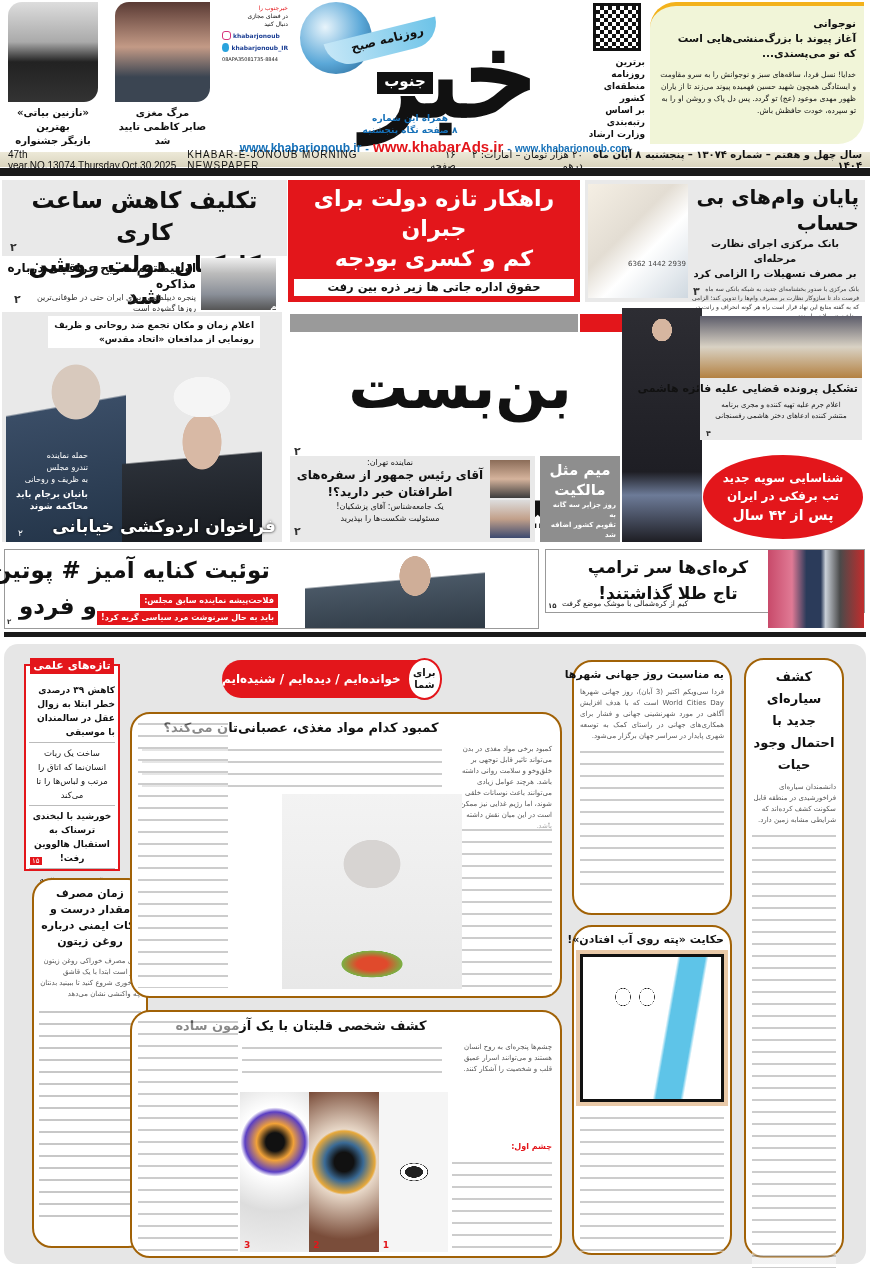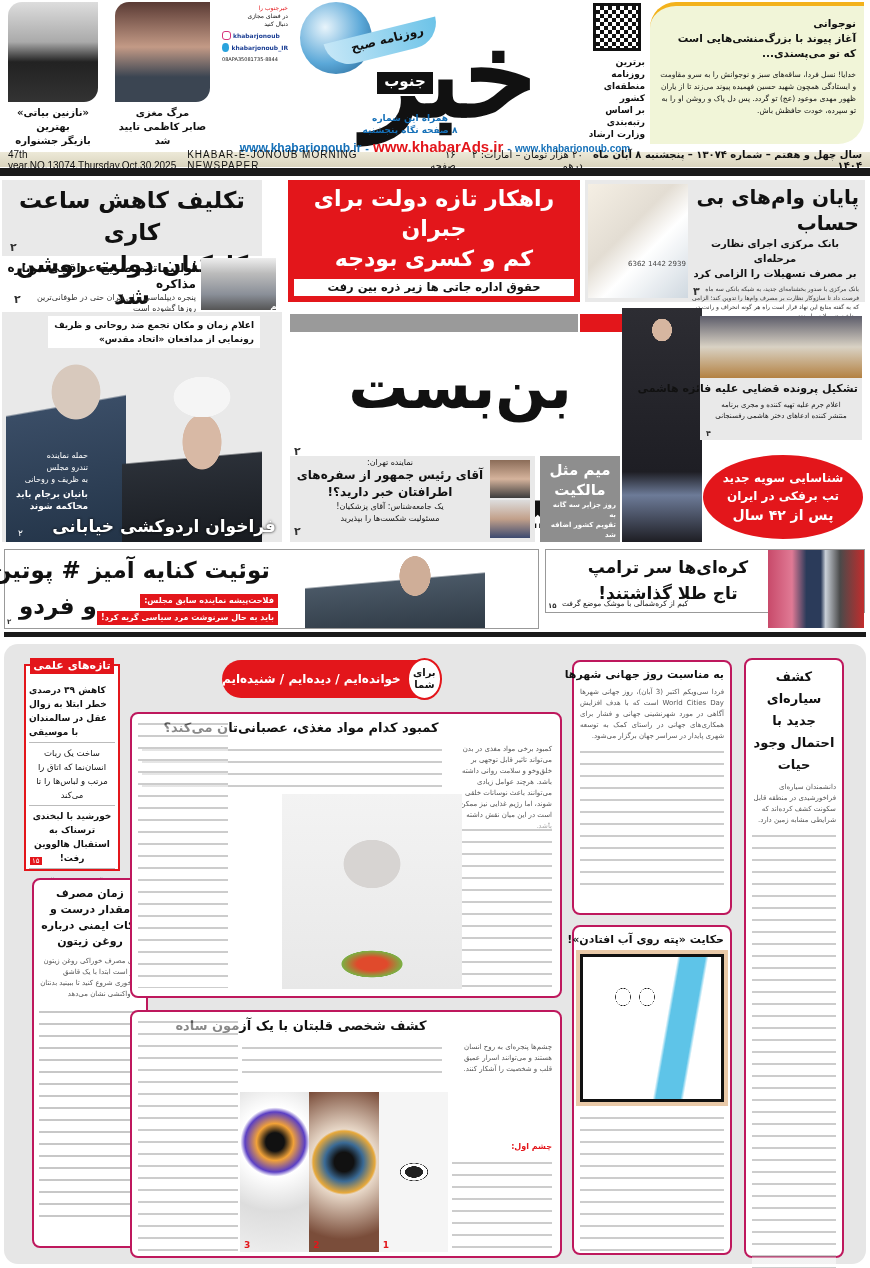--- a/index.html
+++ b/index.html
@@ -11,21 +11,21 @@
 .photo{background:linear-gradient(160deg,#8a8f98,#3d4450 60%,#1d2229);}
 .pn{font-size:11px;color:#333;font-weight:bold}
 
 #mast-title{font-family:"DejaVu Serif",serif;font-weight:900;font-size:118px;color:#111;letter-spacing:-6px;line-height:1}
 .globe{border-radius:50%;background:radial-gradient(circle at 35% 35%,#e8f4fb,#5ba8d8 55%,#1f5d8c);}
 .url{color:#1570b8;font-weight:bold;font-family:"Liberation Sans",sans-serif}
 .strip{background:linear-gradient(#ede9d8,#d9d4bd);font-size:10px;display:flex;align-items:center}
 .darkbar{background:#1a1a1a}
 .red{background:#e3161b;color:#fff}
 .grey{background:#e9e9e9}
-.box{border:2px solid #be185d;border-radius:8px;background:#fff}
+.box{border:2px solid #a16207;border-radius:20px;background:#fff}
 .lines{background:repeating-linear-gradient(#fff 0 5px,#9a9a9a 5px 7px,#fff 7px 12px);}
 </style>
 </head>
 <body>
 
 <div class="abs" style="left:0;top:0;width:870px;height:168px">
 
   <div class="abs" style="left:8px;top:2px;width:90px;height:150px">
     <div class="photo" style="width:90px;height:100px;border-radius:14px 0 14px 0;background:linear-gradient(#ddd,#aaa 40%,#222 60%,#333)"></div>
     <div class="rtl b ctr" style="font-size:10px;line-height:14px;margin-top:4px;text-align:center">
@@ -98,21 +98,21 @@
 
 <div class="abs strip" style="left:0;top:152px;width:870px;height:15px;padding:0 8px;justify-content:space-between">
   <span style="font-family:'Liberation Sans',sans-serif">47th year,NO.13074,Thursday,Oct,30,2025</span>
   <span style="font-family:'Liberation Sans',sans-serif;letter-spacing:1px">KHABAR-E-JONOUB MORNING NEWSPAPER</span>
   <span style="direction:rtl">۱۶ صفحه</span>
   <span style="direction:rtl">۲۰ هزار تومان – امارات: ۲ درهم</span>
   <span style="direction:rtl;font-weight:bold">سال چهل و هفتم – شماره ۱۳۰۷۴ – پنجشنبه ۸ آبان ماه ۱۴۰۴</span>
 </div>
 <div class="abs darkbar" style="left:0;top:168px;width:870px;height:8px"></div>
 
-<div class="abs grey rtl" style="left:2px;top:180px;width:260px;height:76px;padding:4px 8px">
+<div class="abs grey rtl" style="left:2px;top:180px;width:285px;height:76px;padding:4px 8px">
   <div class="b" style="font-size:23px;line-height:32px;text-align:center">
     <div>تکلیف کاهش ساعت کاری</div>
     <div>کارکنان دولت روشن شد</div>
   </div>
   <span class="abs pn" style="left:8px;bottom:2px">۲</span>
 </div>
 
 <div class="abs rtl" style="left:2px;top:258px;width:278px;height:52px">
   <div class="abs photo" style="right:4px;top:0;width:75px;height:52px;background:linear-gradient(#eee,#bbb 30%,#8a8f98 70%,#555)"></div>
   <div class="abs" style="right:84px;top:2px;width:192px">
@@ -225,21 +225,21 @@
   <div class="abs rtl" style="left:16px;bottom:4px;font-size:7.5px;white-space:nowrap">کیم از کره‌شمالی با موشک موضع گرفت</div>
   <span class="abs pn" style="left:2px;bottom:2px;font-size:7px">۱۵</span>
 </div>
 <div class="abs darkbar" style="left:4px;top:632px;width:862px;height:5px"></div>
 
 <div class="abs" style="left:4px;top:644px;width:862px;height:620px;border-radius:14px;background:#e6e6e6"></div>
 
 <div class="abs rtl" style="left:24px;top:664px;width:96px;height:207px;border:2px solid #e3161b;background:#fff;padding:4px 3px">
   <div class="red b" style="position:absolute;top:-8px;left:4px;right:4px;text-align:center;font-size:11px;line-height:16px">تازه‌های علمی</div>
   <div id="science-items" style="margin-top:10px">
-      <div style="font-size: 9px; line-height: 14px; text-align: left; padding: 3px 0px; font-weight: bold; border-bottom: 1px solid rgb(187, 187, 187);">کاهش ۳۹ درصدی خطر ابتلا به زوال عقل در سالمندان با موسیقی</div>
+      <div style="font-size: 9px; line-height: 14px; text-align: right; padding: 3px 0px; font-weight: bold; border-bottom: 1px solid rgb(187, 187, 187);">کاهش ۳۹ درصدی خطر ابتلا به زوال عقل در سالمندان با موسیقی</div>
       <div style="font-size: 8.5px; line-height: 14px; text-align: center; padding: 3px 0px; border-bottom: 1px solid rgb(187, 187, 187);">ساخت یک ربات انسان‌نما که اتاق را مرتب و لباس‌ها را تا می‌کند</div>
       <div style="font-size: 9px; line-height: 14px; text-align: center; padding: 3px 0px; font-weight: bold; border-bottom: 1px solid rgb(187, 187, 187);">خورشید با لبخندی ترسناک به استقبال هالووین رفت!</div>
       <div style="font-size: 8.5px; line-height: 14px; text-align: center; padding: 3px 0px;">«چت‌جی‌پی‌تی» به مامور خرید شخصی شما تبدیل می‌شود</div>
     </div>
   <span class="abs red" style="left:4px;bottom:4px;font-size:7px;padding:0 2px">۱۵</span>
 </div>
 
 <div class="abs box rtl" style="left:32px;top:878px;width:116px;height:370px;padding:6px 5px">
   <div class="b" style="font-size:11px;line-height:16px;text-align:center">زمان مصرف مقدار درست و نکات ایمنی درباره روغن زیتون</div>
   <div style="font-size:7px;line-height:11px;color:#555;margin-top:6px">برای مصرف خوراکی روغن زیتون بهتر است ابتدا با یک قاشق غذاخوری شروع کنید تا ببینید بدنتان چه واکنشی نشان می‌دهد</div>

